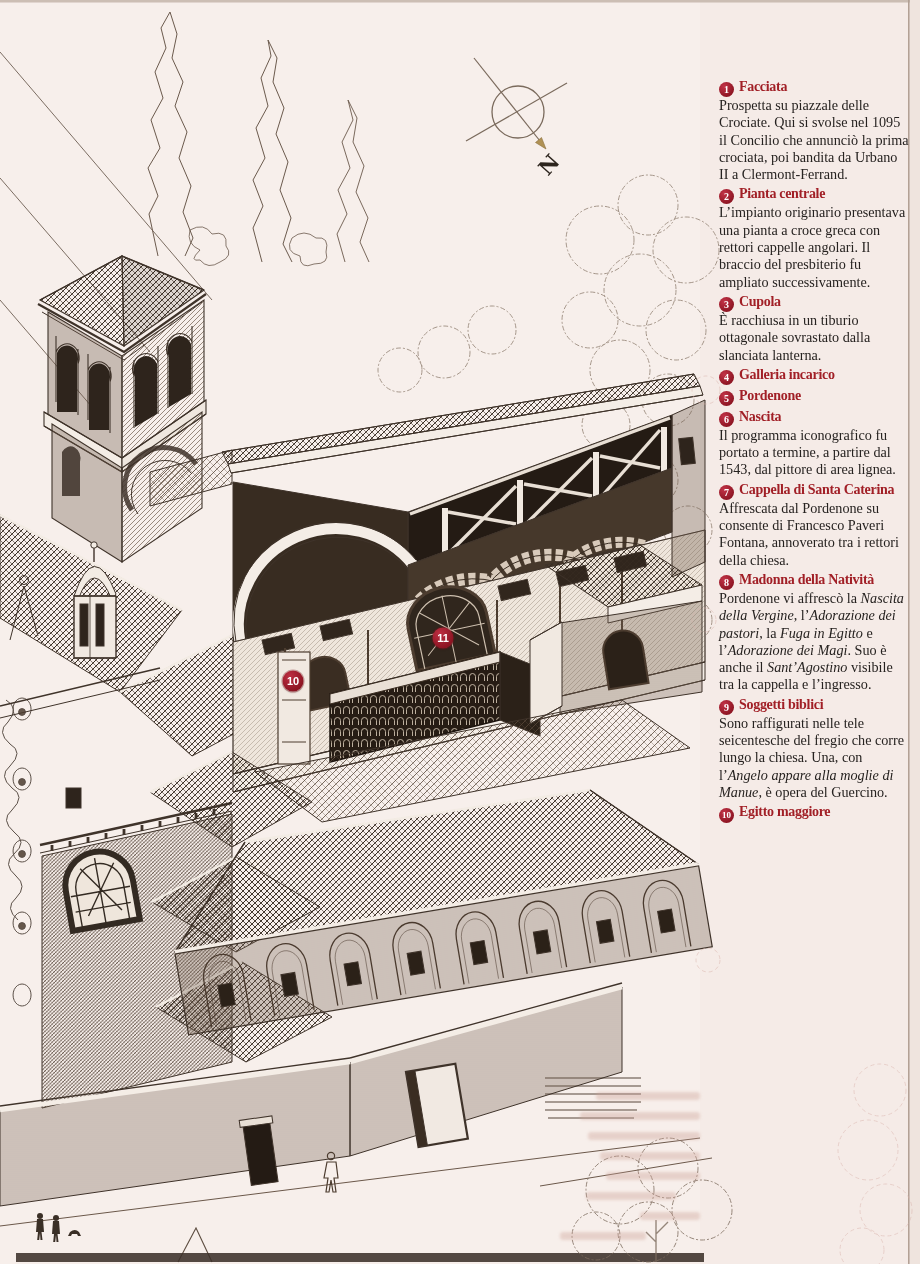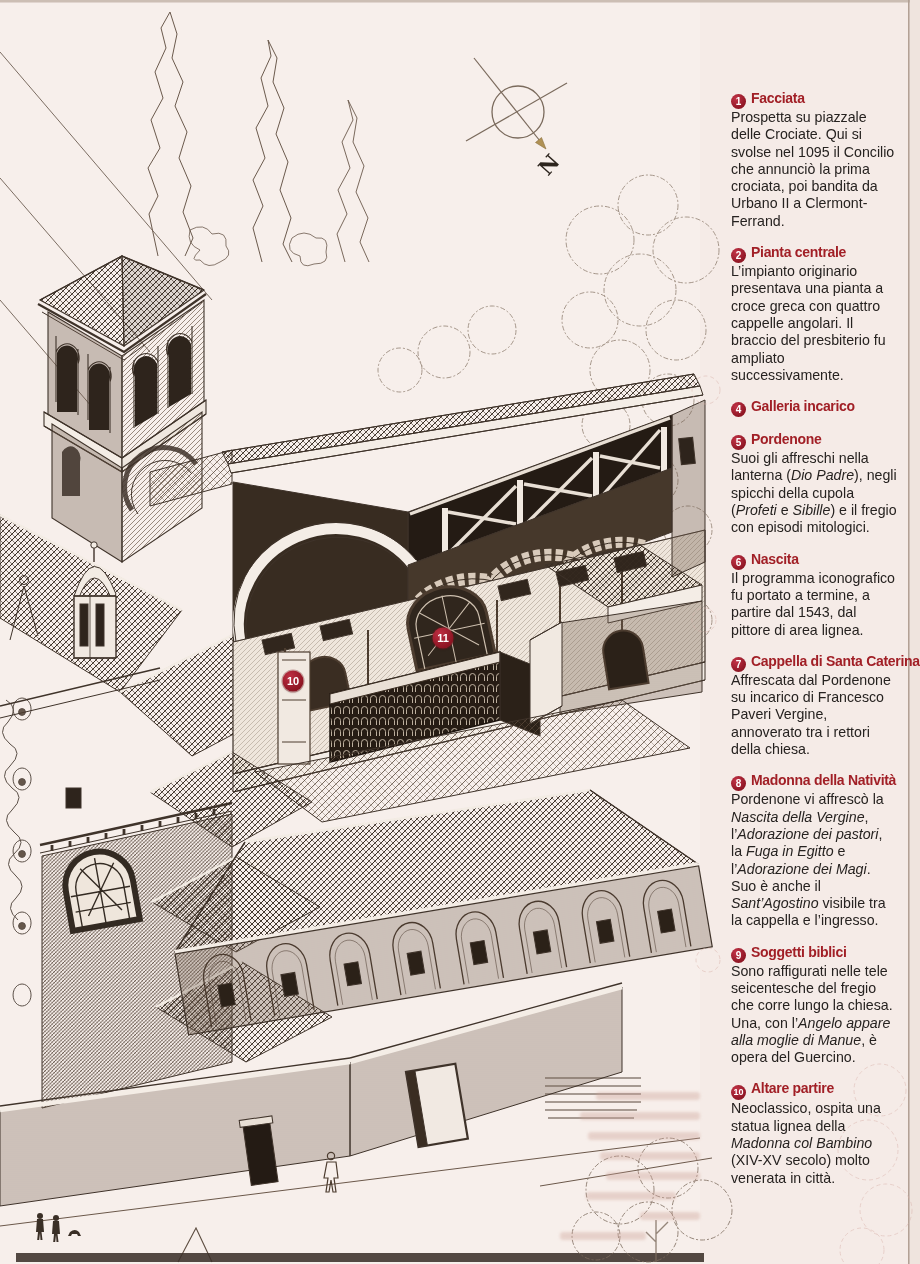--- a/index.html
+++ b/index.html
@@ -7,21 +7,21 @@
     width:920px;height:1264px;position:relative;overflow:hidden;
     background:#f7efeb;
     font-family:"Liberation Sans", sans-serif;
   }
   #art{position:absolute;left:0;top:0;}
   
   .legend{
     position:absolute;left:717px;top:76px;width:194px;
     font-size:14.2px;line-height:17.3px;color:#262220;
   }
-  .entry{margin:14px;}
+  .entry{margin:2px;font-family:Liberation Serif, serif;}
   .entry-head{
     margin:0;font-size:14px;line-height:17.3px;font-weight:bold;
     color:#a11f26;letter-spacing:-0.3px;white-space:nowrap;
   }
   .badge{
     display:inline-block;width:15px;height:15px;border-radius:50%;
     background:radial-gradient(circle at 35% 30%, #c23347, #8f1624 70%);
     color:#fff;font-size:10px;line-height:15px;text-align:center;
     font-weight:bold;letter-spacing:0;margin-right:5px;vertical-align:-2px;
   }
@@ -402,42 +402,44 @@
     <div class="map-marker" style="left: 443px; top: 638px;">11</div>
   </div>
 
 <aside class="legend">
     <section class="entry">
       <h3 class="entry-head"><span class="badge">1</span><span>Facciata</span></h3>
       <p class="entry-desc"><span>Prospetta su piazzale delle Crociate. Qui si svolse nel 1095 il Concilio che annunciò la prima crociata, poi bandita da Urbano II a Clermont-Ferrand.</span></p>
     </section>
     <section class="entry">
       <h3 class="entry-head"><span class="badge">2</span><span>Pianta centrale</span></h3>
-      <p class="entry-desc"><span>L’impianto originario presentava una pianta a croce greca con quattro cappelle angolari. Il braccio del presbiterio fu ampliato successivamente.</span></p>
+      <p class="entry-desc"><span>L’impianto originario presentava una pianta a croce greca con rettori cappelle angolari. Il braccio del presbiterio fu ampliato successivamente.</span></p>
+    </section>
+    <section class="entry">
+      <h3 class="entry-head"><span class="badge">3</span><span>Cupola</span></h3>
+      <p class="entry-desc"><span>È racchiusa in un tiburio ottagonale sovrastato dalla slanciata lanterna.</span></p>
     </section>
     <section class="entry">
       <h3 class="entry-head"><span class="badge">4</span><span>Galleria incarico</span></h3>
     </section>
     <section class="entry">
       <h3 class="entry-head"><span class="badge">5</span><span>Pordenone</span></h3>
-      <p class="entry-desc"><span>Suoi gli affreschi nella lanterna (</span><span class="i">Dio Padre</span><span>), negli spicchi della cupola (</span><span class="i">Profeti</span><span> e </span><span class="i">Sibille</span><span>) e il fregio con episodi mitologici.</span></p>
     </section>
     <section class="entry">
       <h3 class="entry-head"><span class="badge">6</span><span>Nascita</span></h3>
       <p class="entry-desc"><span>Il programma iconografico fu portato a termine, a partire dal 1543, dal pittore di area lignea.</span></p>
     </section>
     <section class="entry">
       <h3 class="entry-head"><span class="badge">7</span><span>Cappella di Santa Caterina</span></h3>
-      <p class="entry-desc"><span>Affrescata dal Pordenone su incarico di Francesco Paveri Vergine, annoverato tra i rettori della chiesa.</span></p>
+      <p class="entry-desc"><span>Affrescata dal Pordenone su consente di Francesco Paveri Fontana, annoverato tra i rettori della chiesa.</span></p>
     </section>
     <section class="entry">
       <h3 class="entry-head"><span class="badge">8</span><span>Madonna della Natività</span></h3>
       <p class="entry-desc"><span>Pordenone vi affrescò la </span><span class="i">Nascita della Vergine</span><span>, l’</span><span class="i">Adorazione dei pastori</span><span>, la </span><span class="i">Fuga in Egitto</span><span> e l’</span><span class="i">Adorazione dei Magi</span><span>. Suo è anche il </span><span class="i">Sant’Agostino</span><span> visibile tra la cappella e l’ingresso.</span></p>
     </section>
     <section class="entry">
       <h3 class="entry-head"><span class="badge">9</span><span>Soggetti biblici</span></h3>
       <p class="entry-desc"><span>Sono raffigurati nelle tele seicentesche del fregio che corre lungo la chiesa. Una, con l’</span><span class="i">Angelo appare alla moglie di Manue</span><span>, è opera del Guercino.</span></p>
     </section>
     <section class="entry">
-      <h3 class="entry-head"><span class="badge" style="font-size: 9px;">10</span><span>Altare partire</span></h3>
-      <p class="entry-desc"><span>Neoclassico, ospita una statua lignea della </span><span class="i">Madonna col Bambino</span><span> (XIV-XV secolo) molto venerata in città.</span></p>
+      <h3 class="entry-head"><span class="badge" style="font-size: 9px;">10</span><span>Egitto maggiore</span></h3>
     </section>
   </aside>
 
 </body></html>

